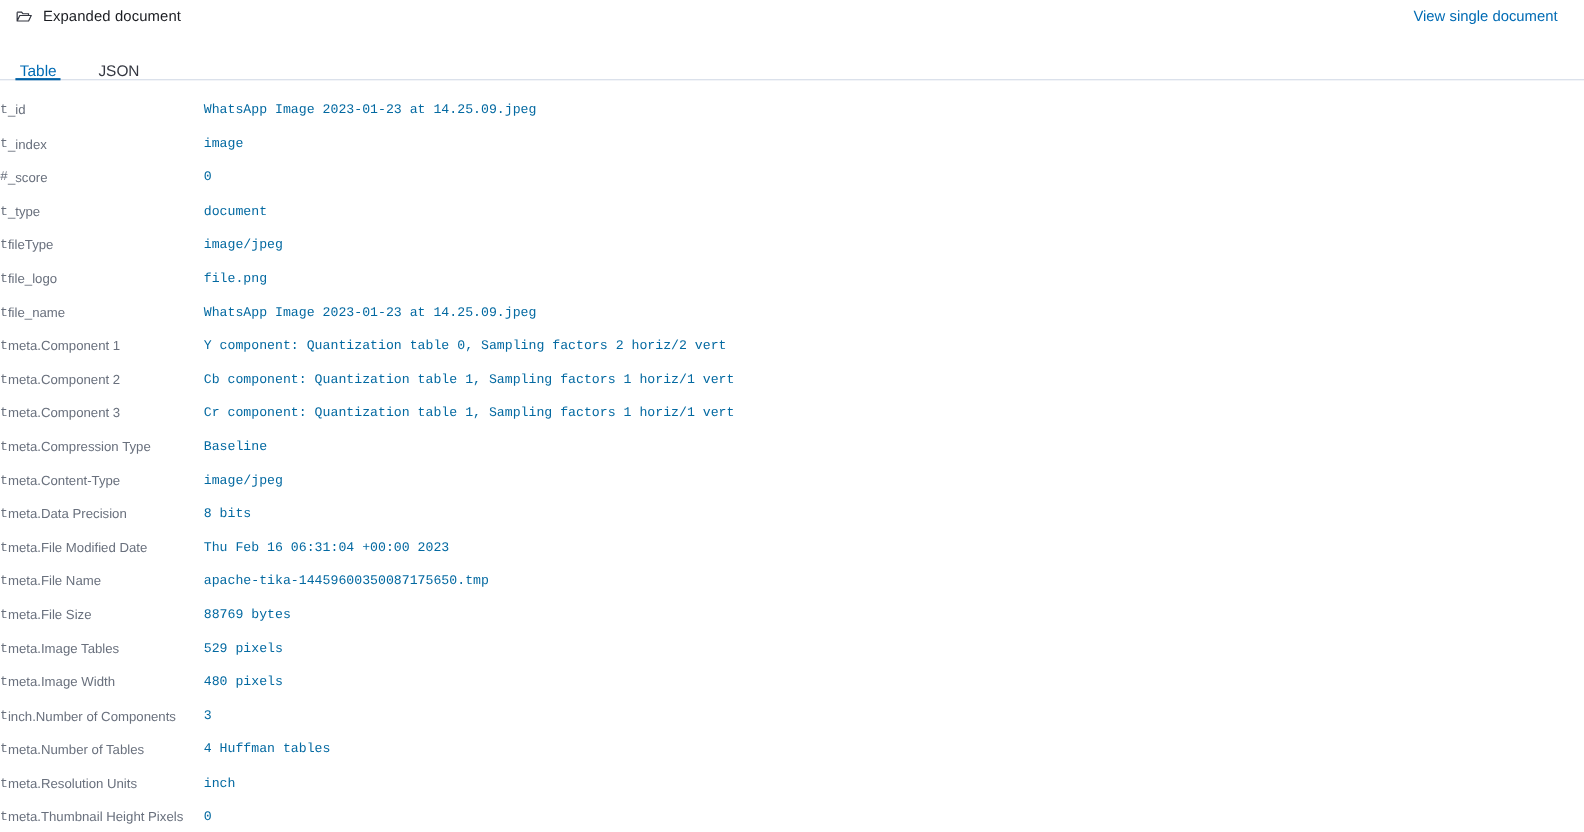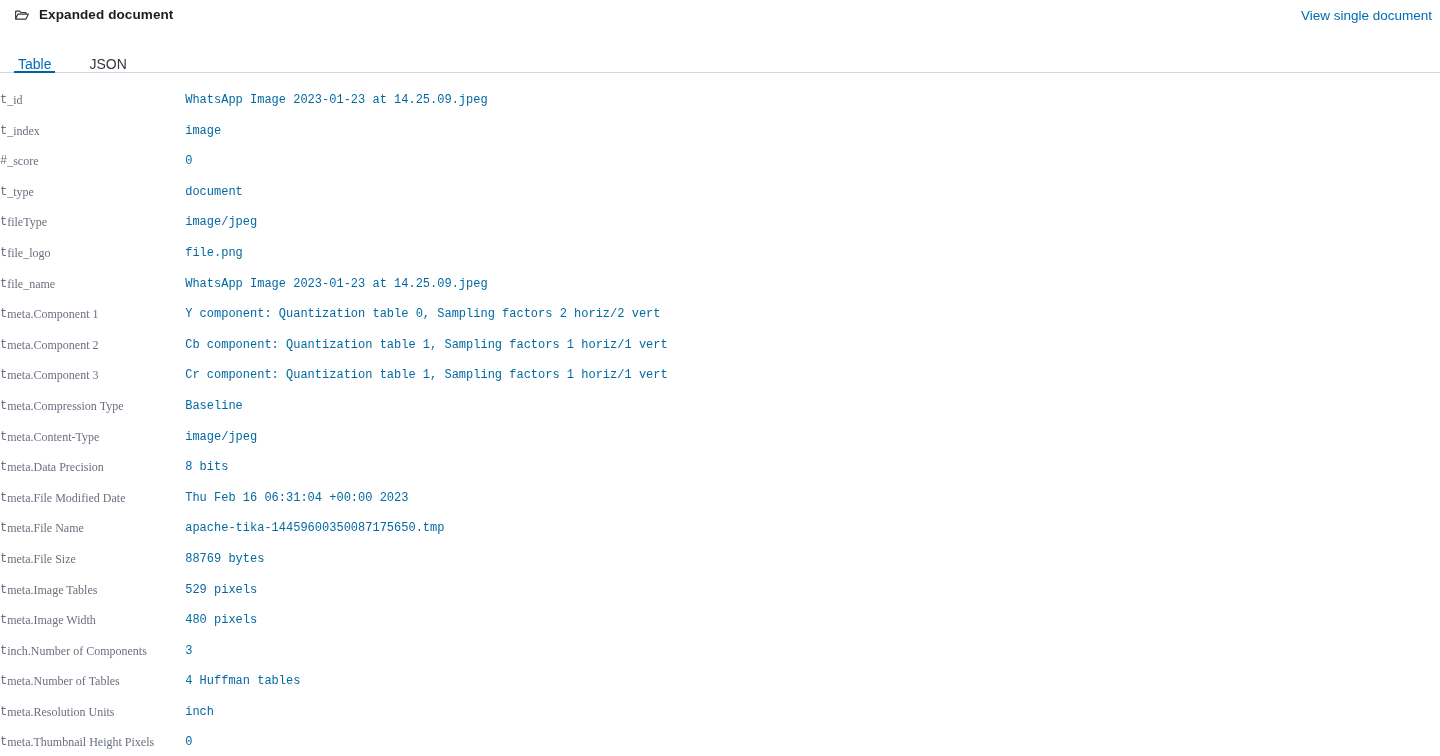--- a/index.html
+++ b/index.html
@@ -35,29 +35,29 @@
   .folder-icon {
     width: 16px;
     height: 16px;
     display: block;
     flex: 0 0 auto;
     color: #343741;
   }
 
   .doc-title {
     font-size: 13.5px;
-    font-weight: 700;
+    font-weight: 400;
     color: #1a1c21;
     letter-spacing: 0.1px;
     line-height: 16px;
   }
 
   .header-link {
     position: absolute;
-    right: 8px;
+    right: 24px;
     top: 50%;
     transform: translateY(-50%);
     font-size: 13.5px;
     color: #006bb4;
     text-decoration: none;
     cursor: pointer;
     white-space: nowrap;
   }
 
   
@@ -121,21 +121,21 @@
     width: 26px;
     padding-left: 117px;
     font-family: "Liberation Mono", "DejaVu Sans Mono", monospace;
     font-size: 12px;
     color: #69707d;
   }
 
   td.col-field {
     padding-right: 12px;
     padding-left: 4px;
-    font-family: Liberation Serif, serif;
+    font-family: Liberation Sans, sans-serif;
     font-size: 12px;
     color: #69707d;
   }
 
   td.col-value {
     font-family: "Liberation Mono", "DejaVu Sans Mono", monospace;
     font-size: 12px;
     color: #0369a1;
     width: 100%;
     padding-left: 2px;

